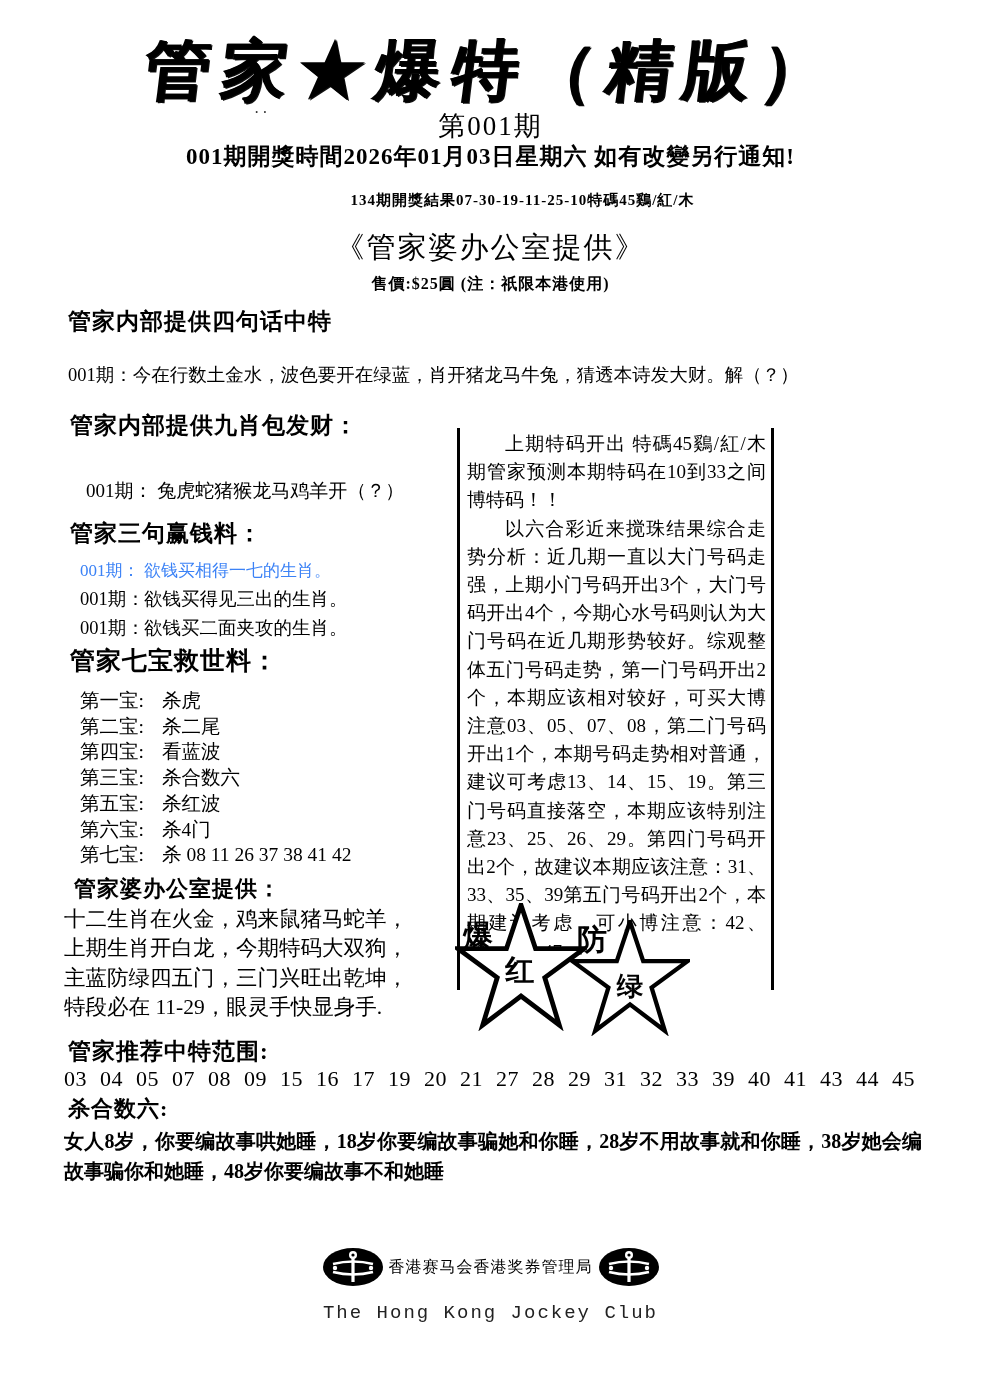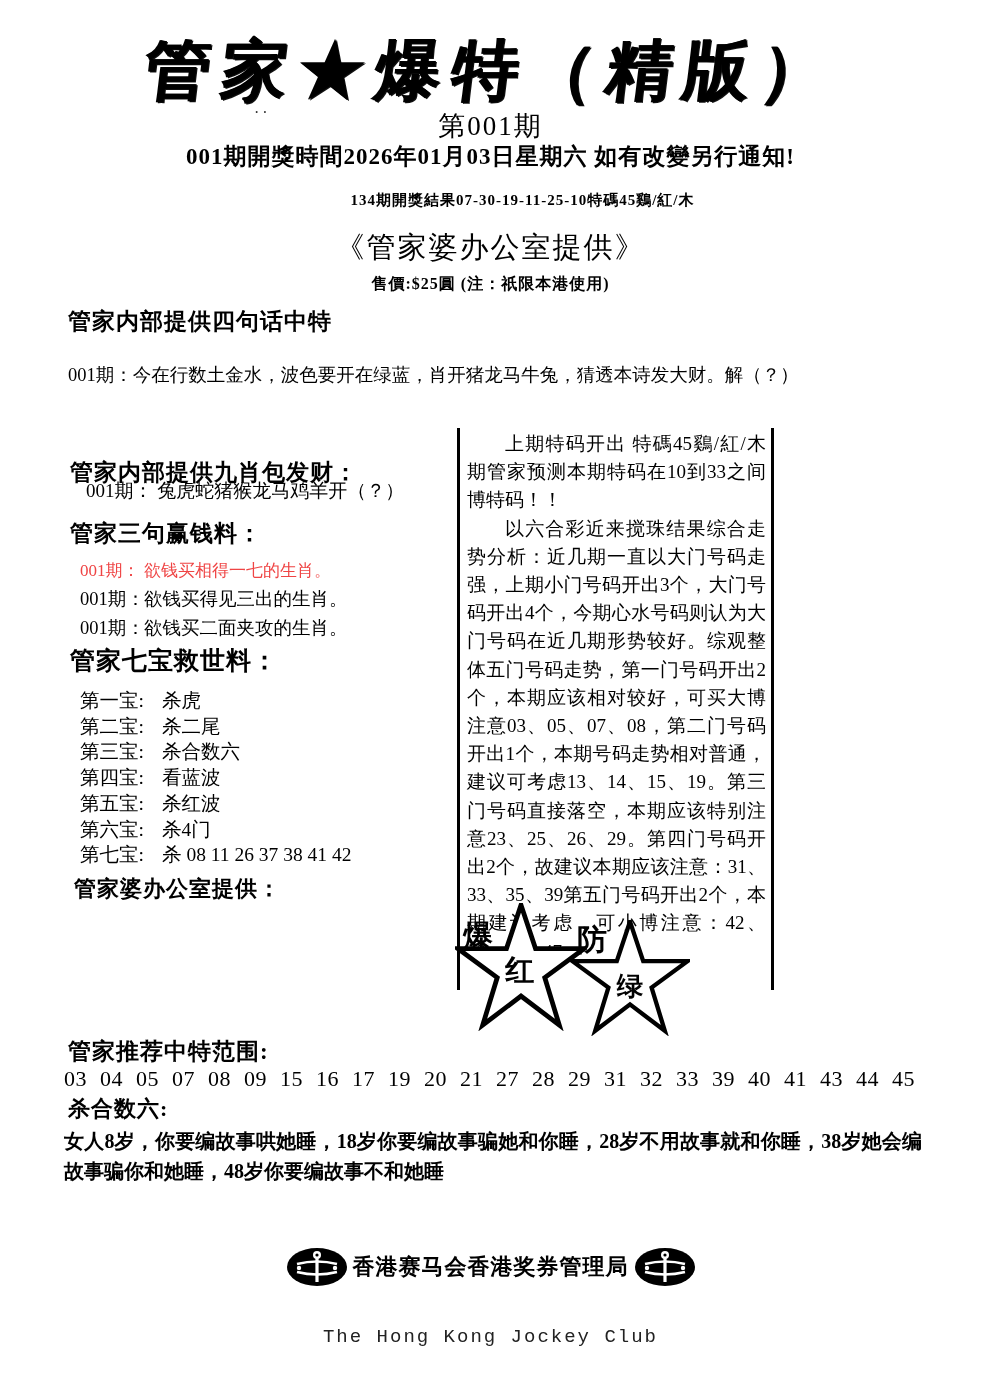--- a/index.html
+++ b/index.html
@@ -14,26 +14,26 @@
   .issue{top:108px;font-size:27px;letter-spacing:2px;}
   .drawline{top:141px;font-size:23px;font-weight:bold;letter-spacing:1px;}
   .resultline{top:191px;font-size:15px;font-weight:bold;letter-spacing:1px;padding-left:32px;}
   .provider{top:228px;font-size:29px;font-weight:normal;letter-spacing:2px;}
   .price{top:274px;font-size:16px;font-weight:bold;letter-spacing:1px;}
 
   .h-sec{font-size:23px;font-weight:bold;letter-spacing:1px;white-space:nowrap;}
   .sec4-head{top:306px;left:68px;}
   .sec4-line{top:362px;left:68px;font-size:18.5px;white-space:nowrap;}
 
-  .nine-head{top:410px;left:70px;margin-top:47px;}
+  .nine-head{top:410px;left:70px;}
   .nine-line{top:478px;left:80px;font-size:19px;white-space:nowrap;margin-left:6px;}
   .three-head{top:518px;left:70px;}
   .three-lines{top:556px;left:80px;font-size:18.5px;line-height:29px;white-space:nowrap;}
   .three-lines .per{display:inline-block;width:64px;}
-  .faded{color:#ef4444;font-size:17px;}
+  .faded{color:#3b82f6;font-size:17px;}
   .seven-head{top:644px;left:70px;font-size:25px;}
   .seven-lines{top:688px;left:80px;font-size:19.5px;line-height:25.7px;white-space:nowrap;}
   .seven-lines .lab{display:inline-block;width:82px;}
   .poem-head{top:874px;left:74px;font-size:22px;}
   .poem-lines{top:905px;left:64px;font-size:21.5px;line-height:29.4px;white-space:nowrap;}
 
   .right-box{top:428px;left:457px;width:317px;height:562px;
              border-left:3px solid #000;border-right:3px solid #000;
              padding:0;box-sizing:border-box;}
   .right-box .inner{padding:2px 5px 0 7px;}
@@ -47,23 +47,23 @@
   .star1{left:0px;top:3px;}
   .star2{left:115px;top:20px;}
   .star-svg text{font-size:22px;font-weight:bold;font-family:"Liberation Serif",serif;}
 
   .rec-head{top:1036px;left:68px;font-size:23px;}
   .rec-nums{top:1066px;left:64px;font-size:22px;word-spacing:7px;white-space:nowrap;letter-spacing:0.5px;}
   .humor-head{top:1094px;left:68px;font-size:22px;}
   .humor-text{top:1126px;left:64px;width:858px;font-size:20px;font-weight:bold;line-height:30px;text-align:justify;}
 
   .footer-logo{top:1246px;display:flex;justify-content:center;align-items:center;gap:4px;}
-  .org-cn{font-size:22px;font-weight:bold;letter-spacing:1px;}
+  .org-cn{font-size:16px;font-weight:normal;letter-spacing:1px;}
   .footer-en{top:1302px;font-family:"Liberation Mono","DejaVu Sans Mono",monospace;
-             font-size:19px;letter-spacing:2px;color:#222;margin-top:24px;}
+             font-size:19px;letter-spacing:2px;color:#222;}
 </style>
 </head>
 <body>
 
 <div class="page">
 
   <div class="abs ctr title">管家★爆特（精版）</div>
   <div class="abs smudge">··</div>
   <div class="abs ctr issue">第001期</div>
   <div class="abs ctr drawline">001期開獎時間2026年01月03日星期六 如有改變另行通知!</div>
@@ -81,28 +81,34 @@
   <div class="abs three-lines">
     <div class="faded"><span class="per">001期：</span><span>欲钱买相得一七的生肖。</span></div>
     <div><span class="per">001期：</span><span>欲钱买得见三出的生肖。</span></div>
     <div><span class="per">001期：</span><span>欲钱买二面夹攻的生肖。</span></div>
   </div>
 
   <div class="abs h-sec seven-head">管家七宝救世料：</div>
   <div class="abs seven-lines">
     <div><span class="lab">第一宝:</span><span>杀虎</span></div>
     <div><span class="lab">第二宝:</span><span>杀二尾</span></div>
+    <div><span class="lab">第四宝:</span><span>看蓝波</span></div>
     <div><span class="lab">第三宝:</span><span>杀合数六</span></div>
-    <div><span class="lab">第四宝:</span><span>看蓝波</span></div>
     <div><span class="lab">第五宝:</span><span>杀红波</span></div>
     <div><span class="lab">第六宝:</span><span>杀4门</span></div>
     <div><span class="lab">第七宝:</span><span>杀 08 11 26 37 38 41 42</span></div>
   </div>
 
   <div class="abs h-sec poem-head">管家婆办公室提供：</div>
+  <div class="abs poem-lines">
+    <div>十二生肖在火金，鸡来鼠猪马蛇羊，</div>
+    <div>上期生肖开白龙，今期特码大双狗，</div>
+    <div>主蓝防绿四五门，三门兴旺出乾坤，</div>
+    <div>特段必在 11-29，眼灵手快显身手.</div>
+  </div>
 
   <div class="abs right-box">
     <div class="inner">
       <p>上期特码开出 特碼45鷄/紅/木期管家预测本期特码在10到33之间博特码！！</p>
       <p>以六合彩近来搅珠结果综合走势分析：近几期一直以大门号码走强，上期小门号码开出3个，大门号码开出4个，今期心水号码则认为大门号码在近几期形势较好。综观整体五门号码走势，第一门号码开出2个，本期应该相对较好，可买大博注意03、05、07、08，第二门号码开出1个，本期号码走势相对普通，建议可考虑13、14、15、19。第三门号码直接落空，本期应该特别注意23、25、26、29。第四门号码开出2个，故建议本期应该注意：31、33、35、39第五门号码开出2个，本期建议考虑，可小博注意：42、43、45、47</p>
     </div>
   </div>
 
   <div class="abs star-zone">
     <span class="star-outer-label lab-bao">爆</span>

